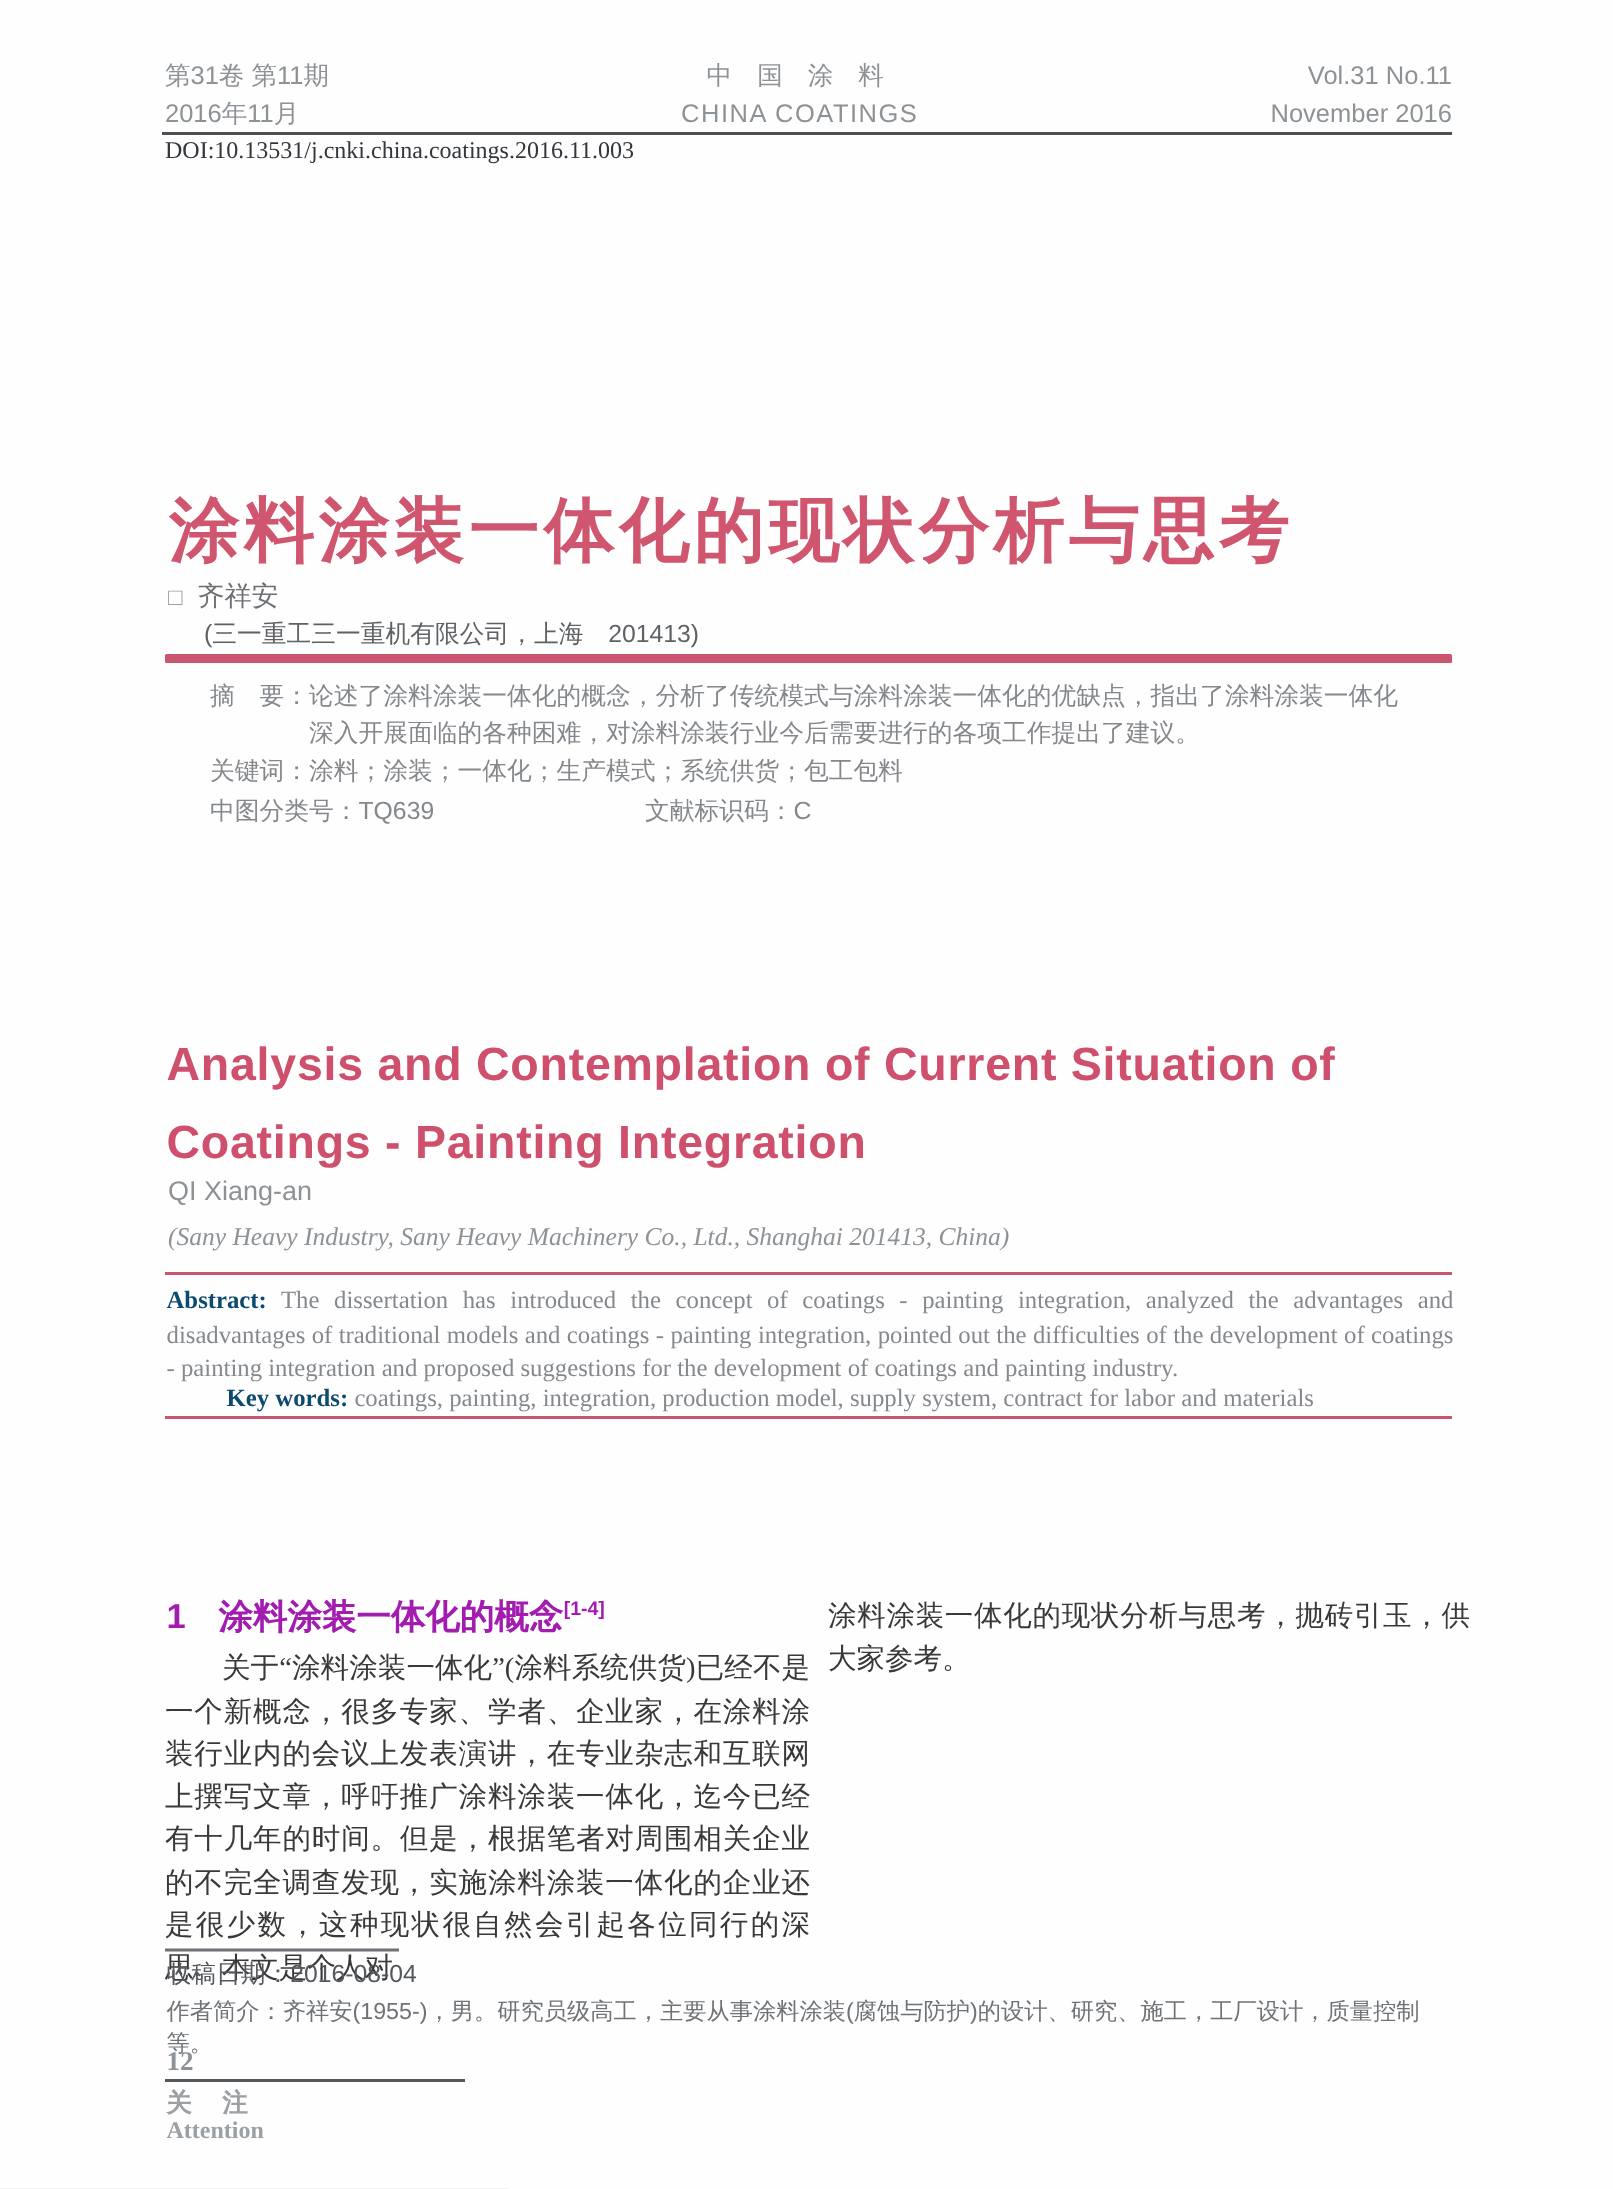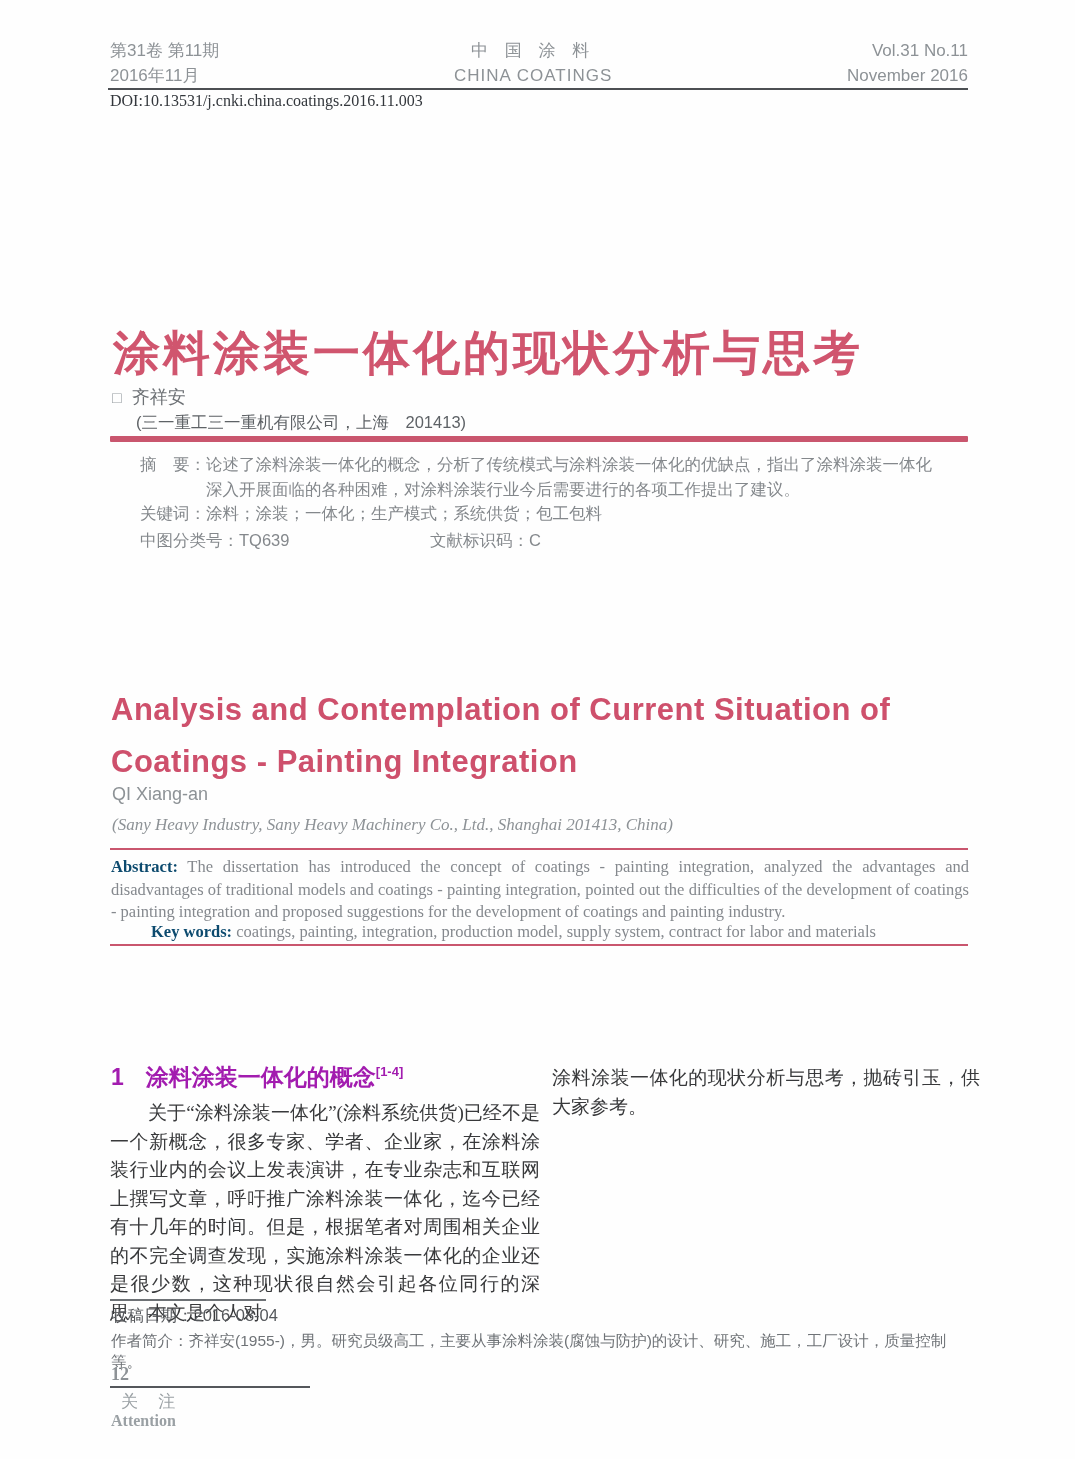--- a/index.html
+++ b/index.html
@@ -62,21 +62,21 @@
   .indent { text-indent:2em; }
 
   
   .footnote-rule { left:110px; top:1299px; width:156px; height:1.5px; background:#6d7175; }
   .fn-received { left:111px; top:1305px; color:#54575b; font-size:16.5px; font-family:"Liberation Sans", sans-serif; }
   .fn-bio { left:111px; top:1331px; width:860px; color:#6f7control; color:#6f7377; font-size:15.5px; font-family:"Liberation Sans", sans-serif; }
 
   
   .page-number { left:111px; top:1364px; color:#8d9296; font-size:18px; font-weight:bold; font-family:"Liberation Serif", serif; }
   .footer-rule { left:110px; top:1386px; width:200px; height:1.5px; background:#54575b; }
-  .footer-col-cn { left:111px; top:1390px; color:#9aa0a4; font-size:17px; font-weight:normal; letter-spacing:8px; font-family:"Liberation Serif", serif;margin-left:10px; }
+  .footer-col-cn { left:111px; top:1390px; color:#9aa0a4; font-size:17px; font-weight:bold; letter-spacing:8px; font-family:"Liberation Serif", serif; }
   .footer-col-en { left:111px; top:1412px; color:#9aa0a4; font-size:16px; font-weight:bold; font-family:"Liberation Serif", serif; }
 </style>
 </head>
 <body>
 
 <div class="page">
 
   <div class="abs journal-header">
     <div class="jh-left">
       <div>第31卷 第11期</div>

